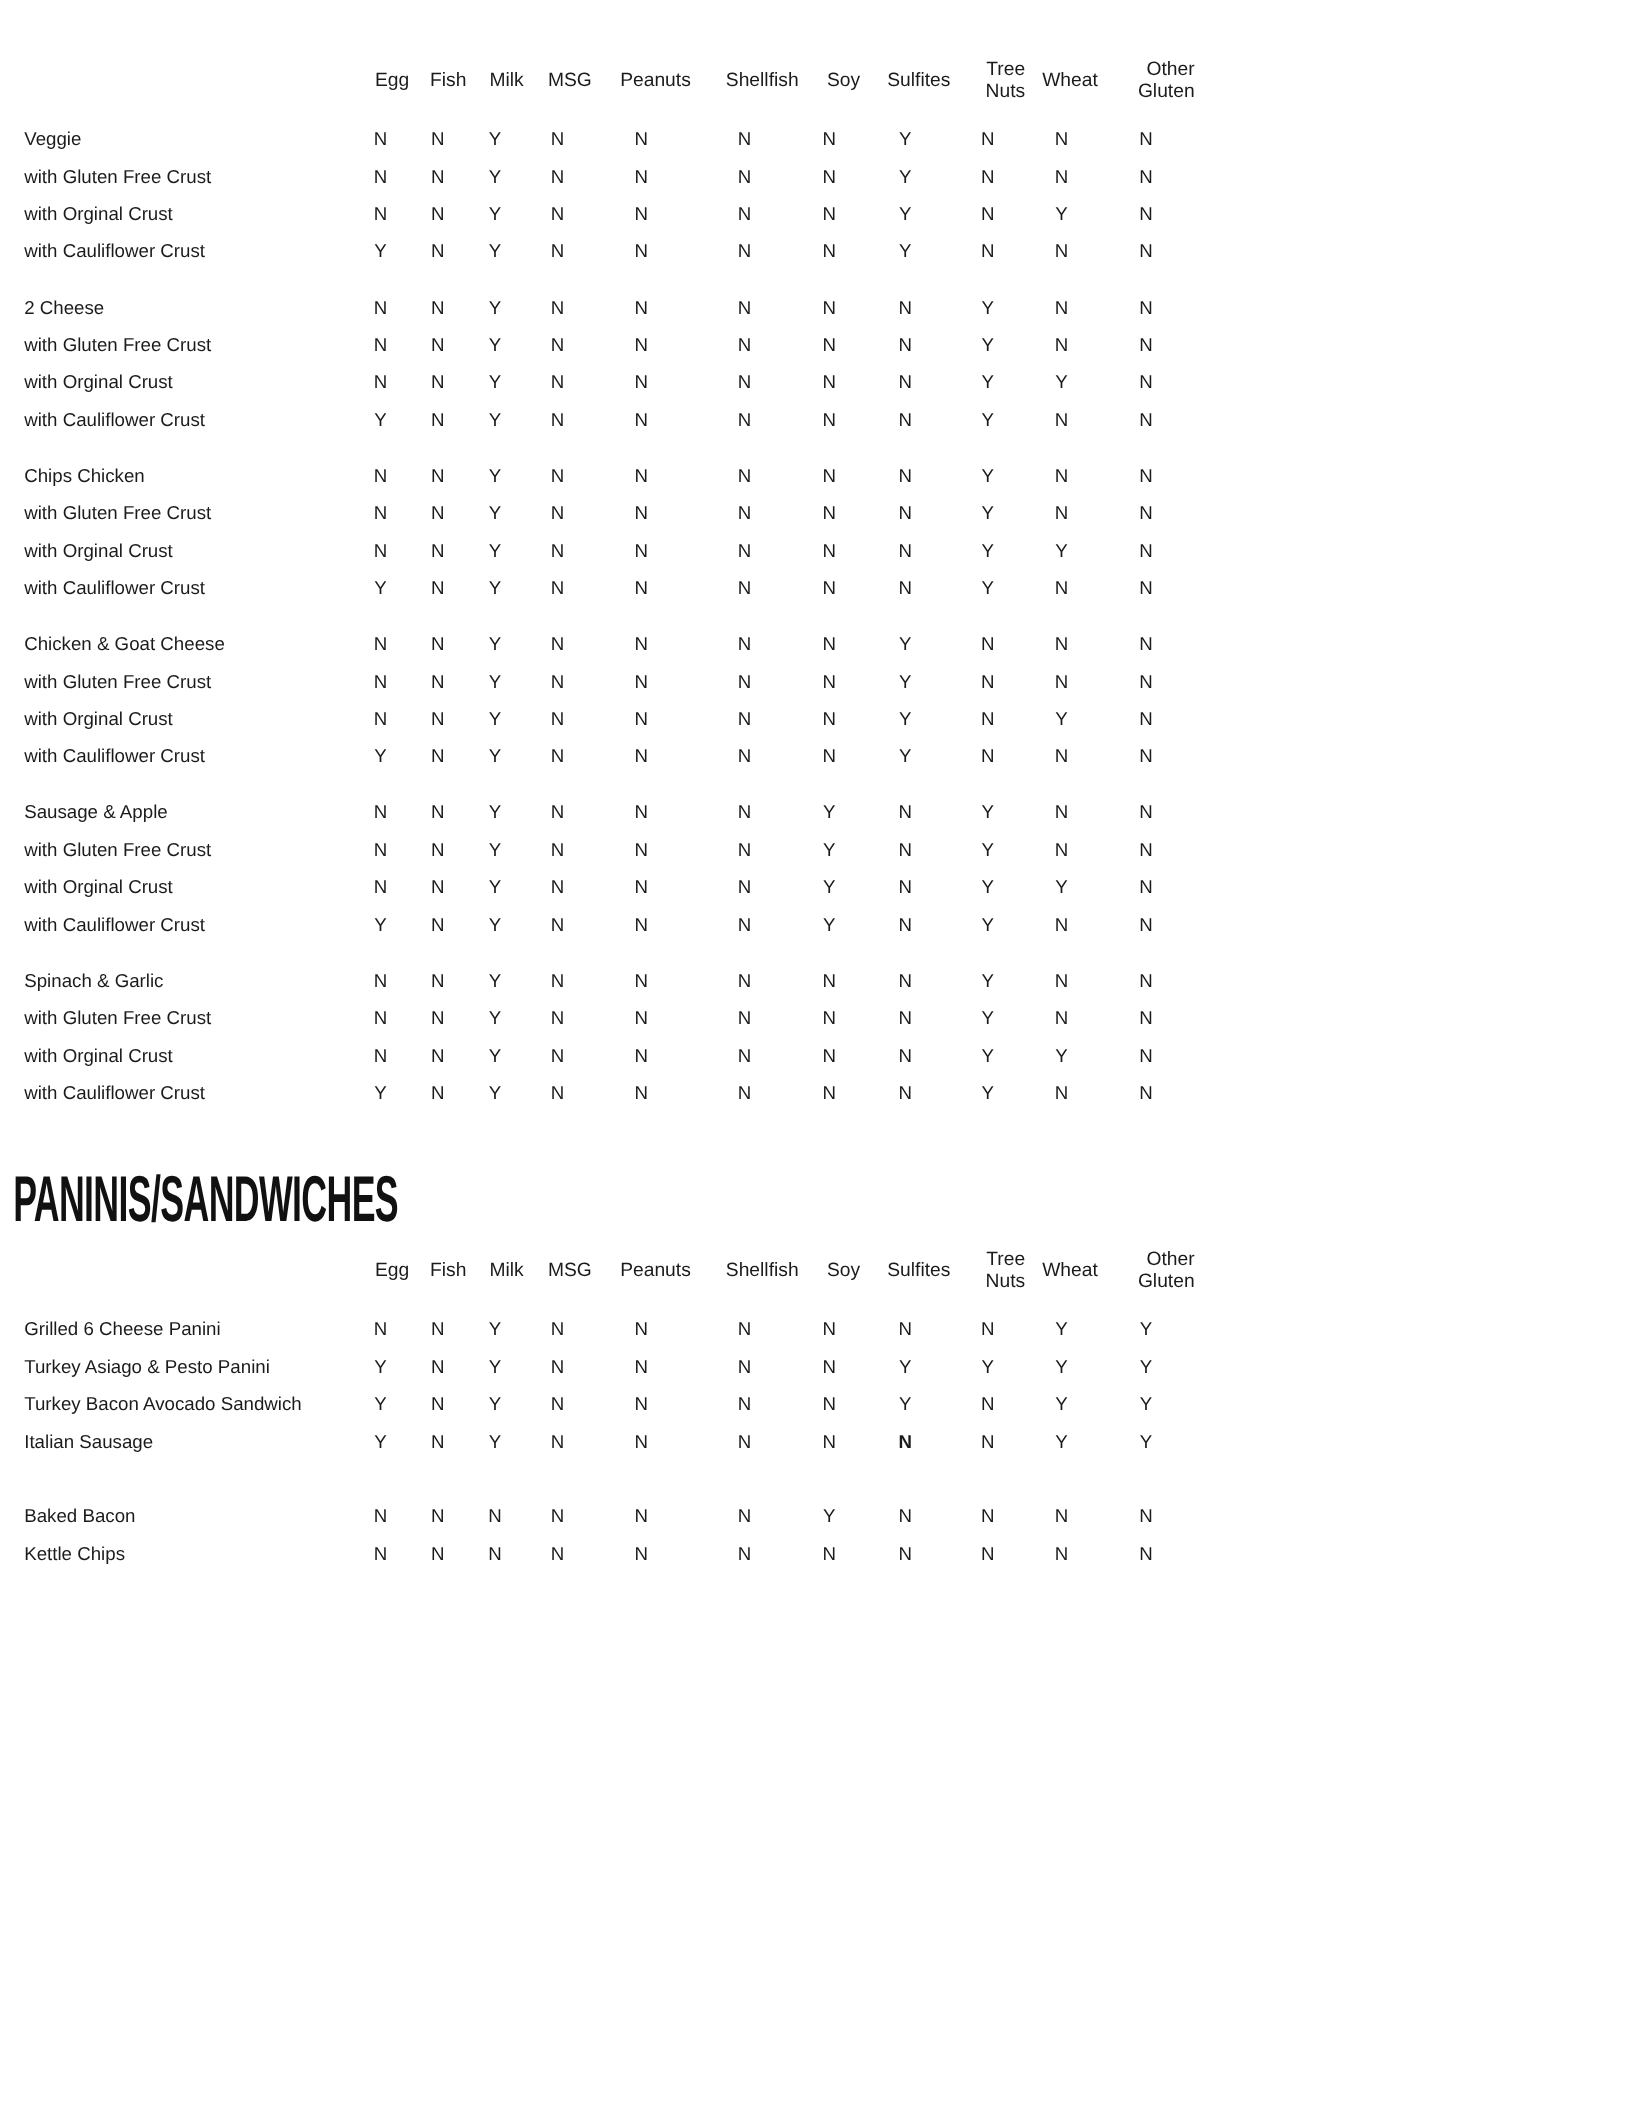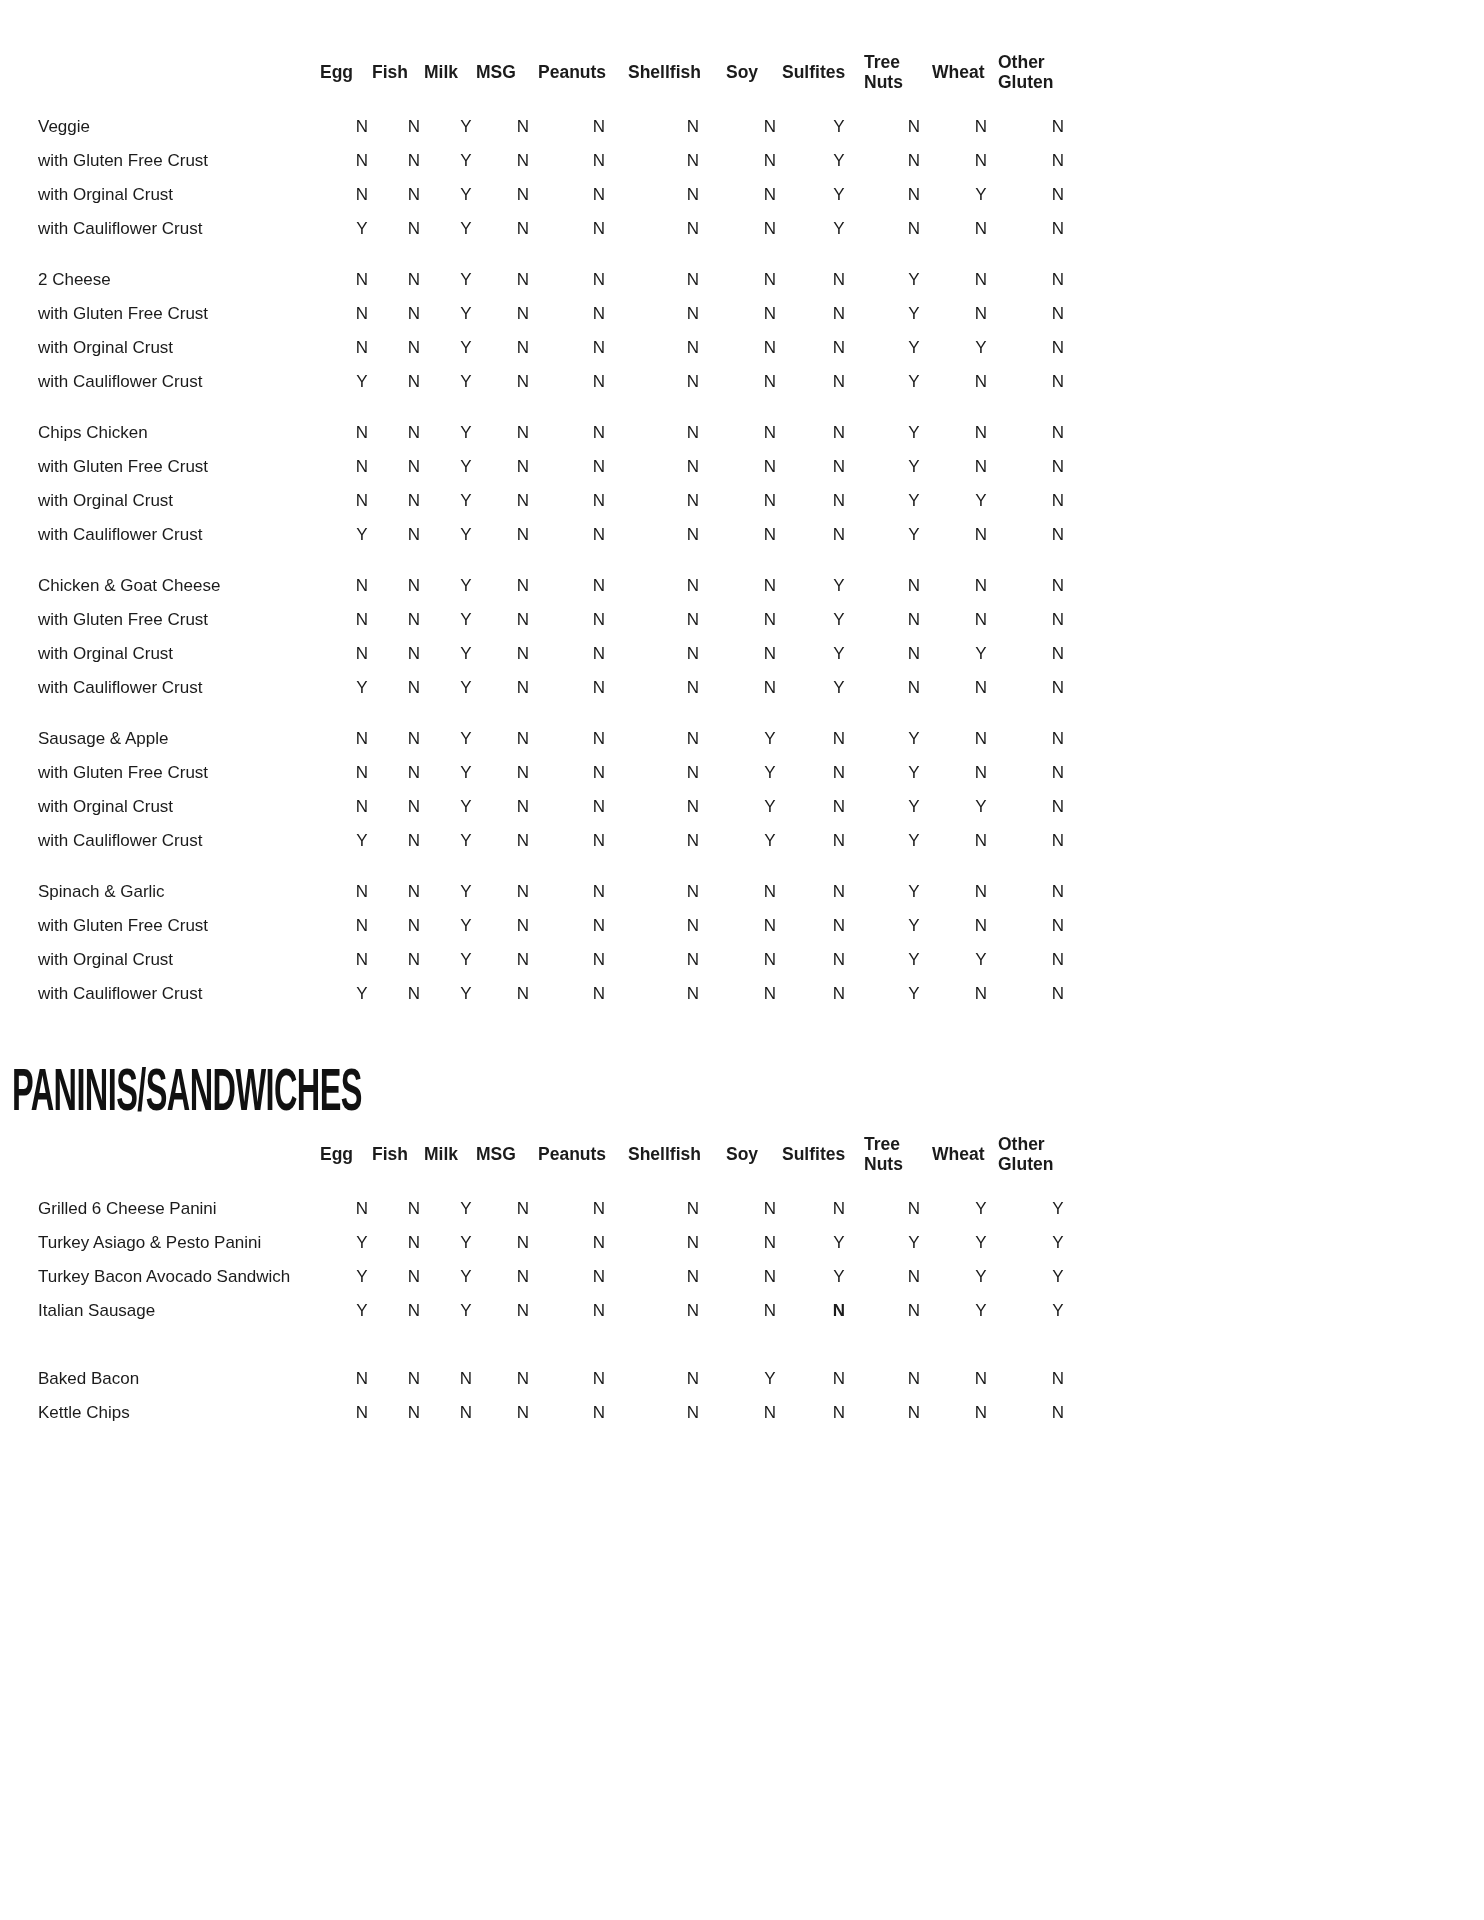--- a/index.html
+++ b/index.html
@@ -13,31 +13,31 @@
   }
   .page { padding: 42px 0 0 20px; width: 1110px; }
 
   .grid-row {
     display: grid;
     grid-template-columns: 300px 52px 52px 52px 62px 90px 98px 56px 82px 68px 66px 88px;
     align-items: center;
   }
   .header-row { min-height: 62px; margin-bottom: 6px; }
   .header-cell {
-    font-weight: bold;
-    text-align: left;
+    font-weight: normal;
+    text-align: right;
     font-size: 17.5px;
     line-height: 1.12;
   }
   .data-row { height: 34px; }
   .label-cell { font-size: 17px; padding-left: 2px; white-space: nowrap; }
   .value-cell { text-align: center; font-size: 17px; letter-spacing: 0.2px; }
   .value-cell.bold { font-weight: bold; }
 
-  .group { margin-bottom: 17px; margin-left: 16px; }
+  .group { margin-bottom: 17px; }
   .section + .section { margin-top: 20px; }
 
   
   .section[data-si="1"] .group + .group { margin-top: 34px; }
 
   .section-title {
     display: inline-block;
     font-size: 56px;
     font-weight: bold;
     letter-spacing: -1px;

